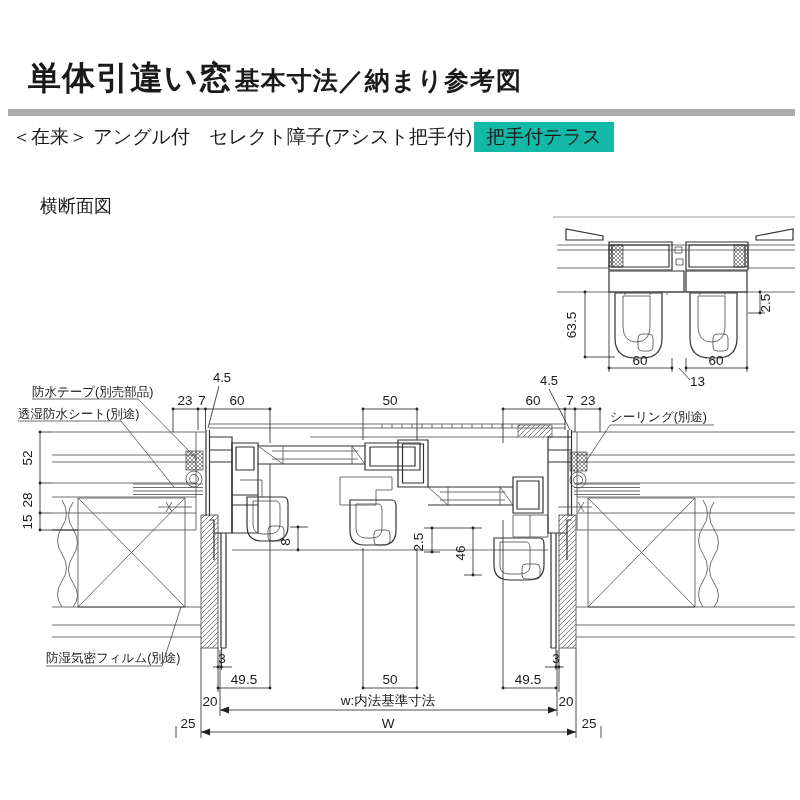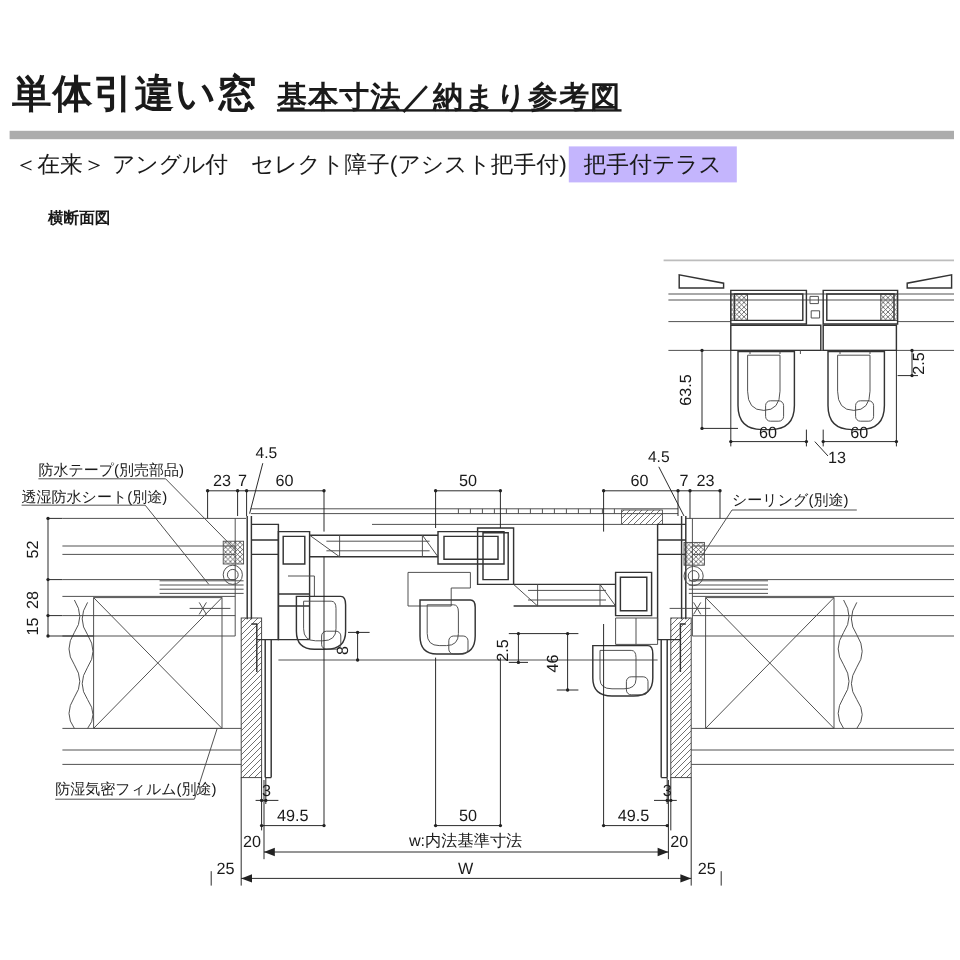--- a/index.html
+++ b/index.html
@@ -1,24 +1,24 @@
 <!DOCTYPE html>
 <html><head>
 <meta charset="utf-8">
 <style>
   html,body{margin:0;padding:0;background:#fff;}
   body{width:800px;height:800px;position:relative;overflow:hidden;
        font-family:"Liberation Sans","DejaVu Sans",sans-serif;color:#1a1a1a;}
-  .header{position:absolute;top:56px;left:10px;display:flex;align-items:baseline;gap:16px;white-space:nowrap;text-align:center;}
+  .header{position:absolute;top:56px;left:28px;display:flex;align-items:baseline;gap:2px;white-space:nowrap;text-align:center;}
   .t1{font-size:33px;font-weight:bold;letter-spacing:1px;}
-  .t2{font-size:25px;font-weight:bold;letter-spacing:1px;text-decoration:underline;}
+  .t2{font-size:25px;font-weight:bold;letter-spacing:1px;}
   .bar{position:absolute;top:109px;left:8px;width:787px;height:7px;background:#acacac;}
   .subtitle{position:absolute;top:122px;left:12px;display:flex;align-items:center;gap:2px;font-size:19px;white-space:nowrap;}
-  .tag{background:#c4b5fd;padding:2px 12px;}
-  .seclabel{position:absolute;top:173px;left:40px;font-size:13px;font-weight:bold;}
+  .tag{background:#14b8a6;padding:2px 12px;}
+  .seclabel{position:absolute;top:194px;left:40px;font-size:18px;}
   svg{position:absolute;top:0;left:0;}
   svg text{font-family:"Liberation Sans","DejaVu Sans",sans-serif;fill:#1a1a1a;}
   .dim{font-size:13.5px;}
   .dimS{font-size:13px;}
   .ann{font-size:12.5px;}
   .thin{stroke:#4a4a4a;stroke-width:0.8;fill:none;}
   .med{stroke:#333;stroke-width:1.2;fill:none;}
   .lite{stroke:#bdbdbd;stroke-width:1.6;fill:none;}
   .dimln{stroke:#222;stroke-width:0.8;fill:none;}
   .dots circle{fill:#222;stroke:none;}

